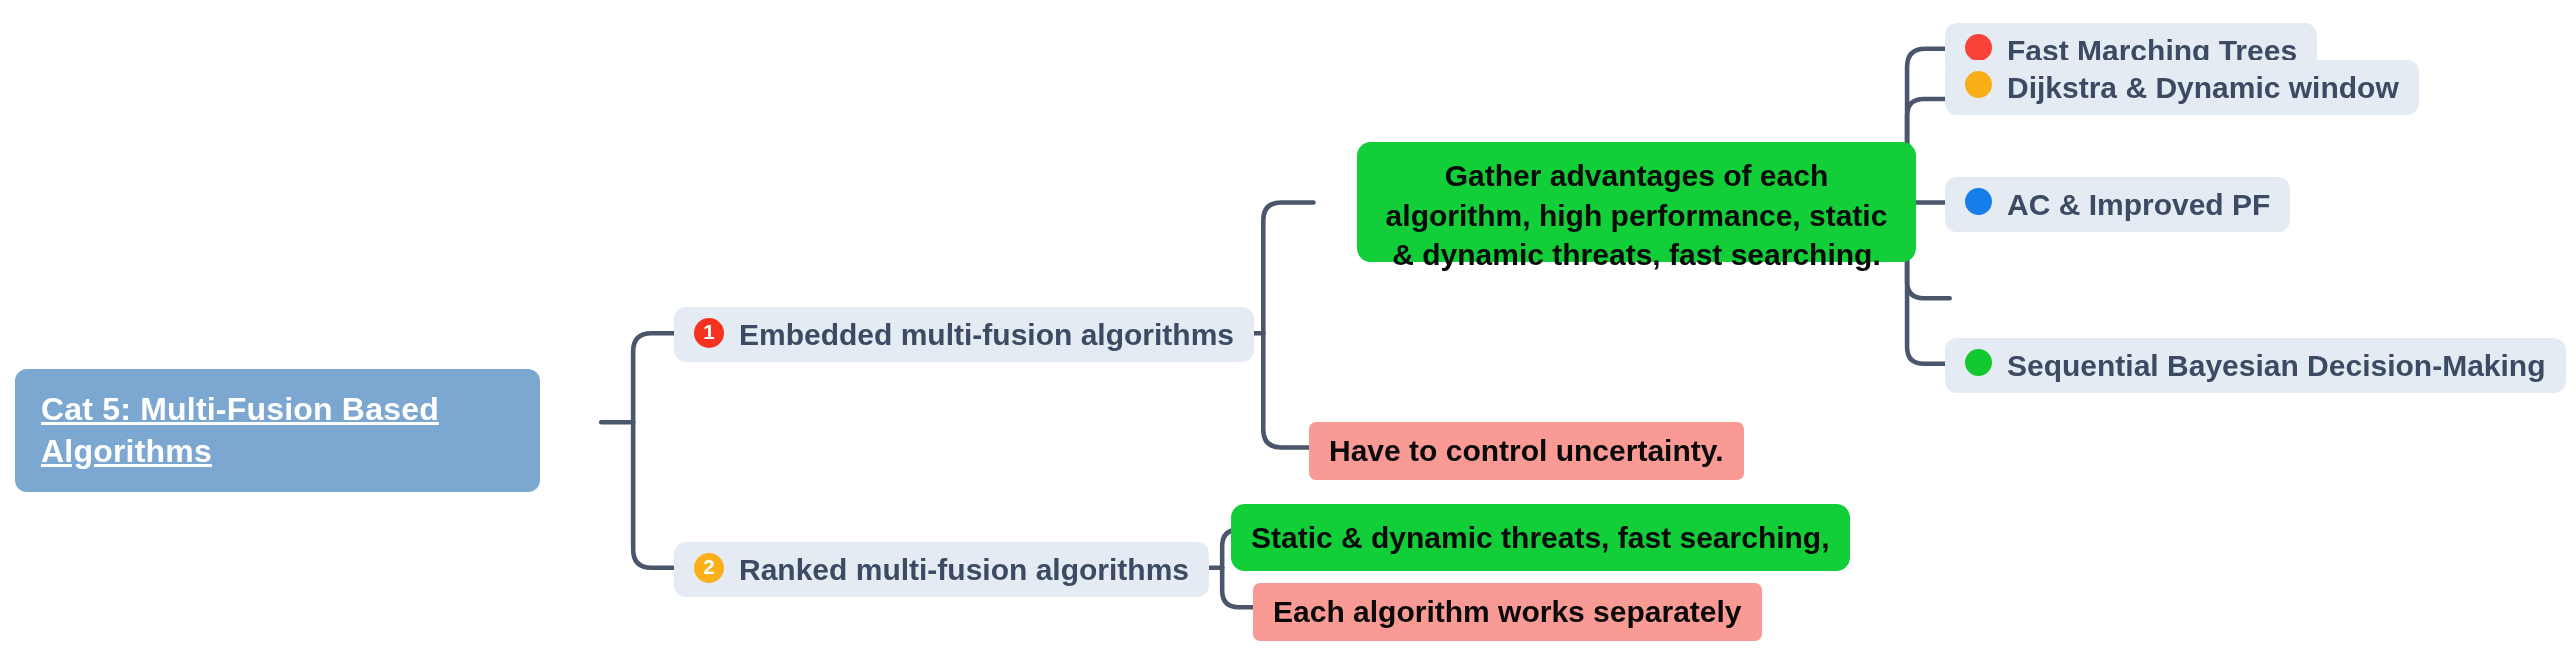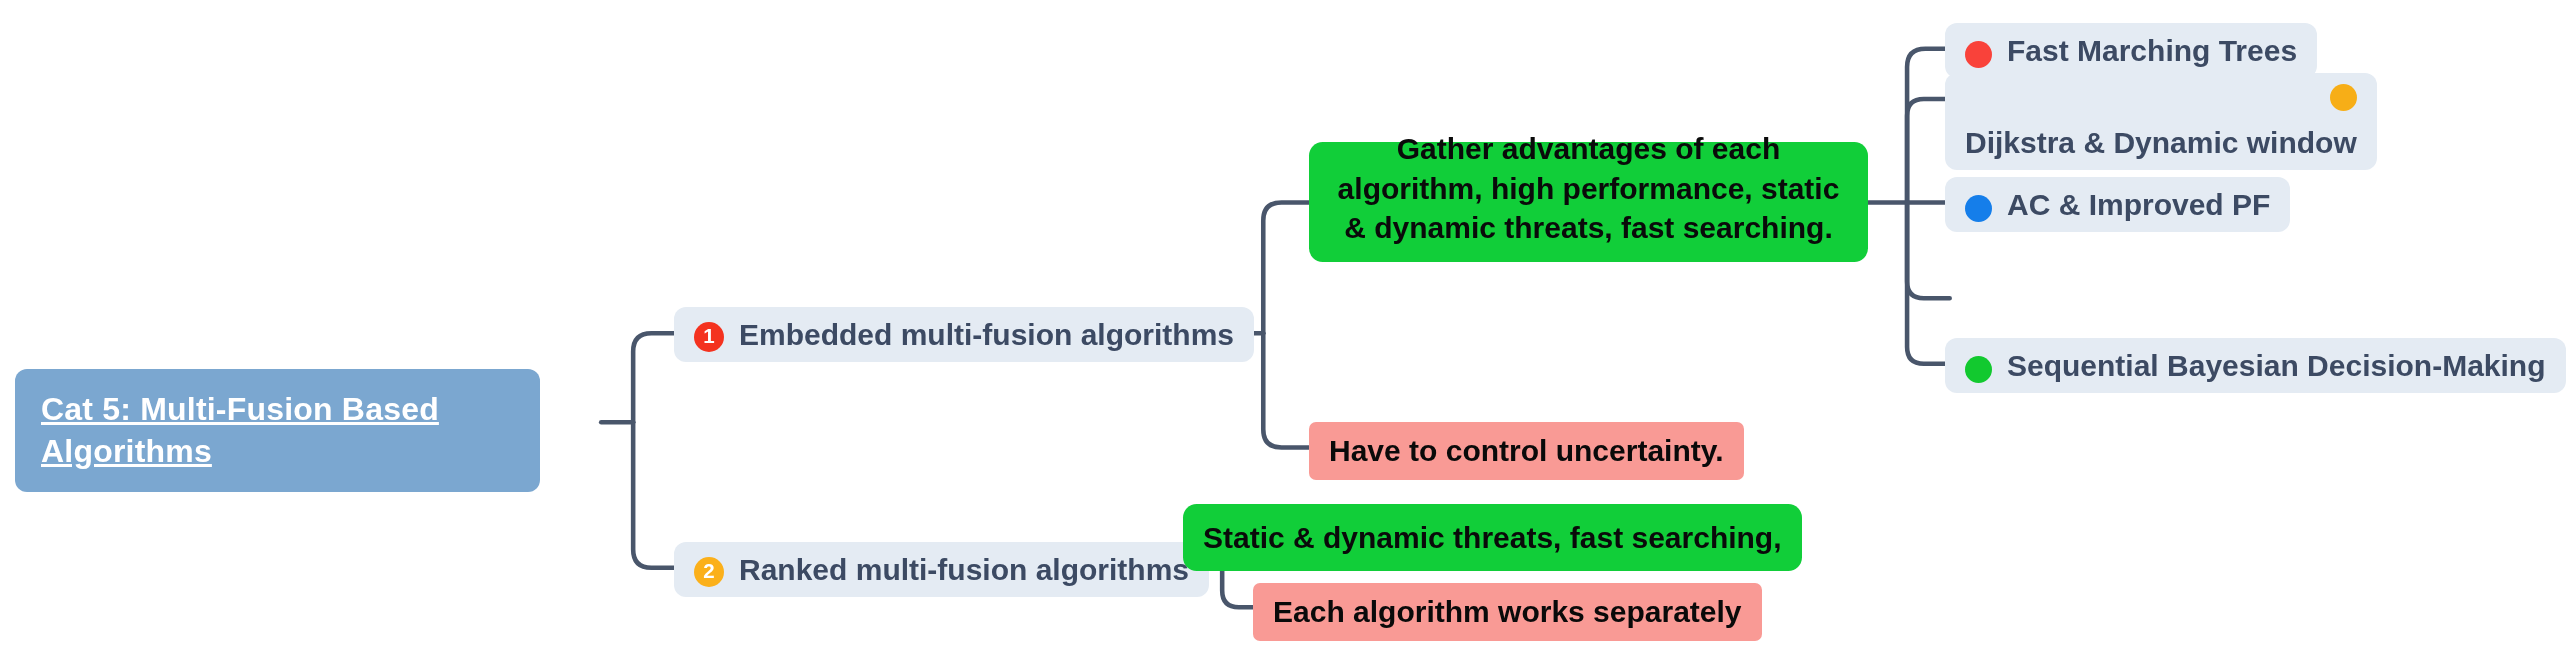--- a/index.html
+++ b/index.html
@@ -35,21 +35,21 @@
     stroke-linecap: round;
     stroke-linejoin: round;
   }
 
   
   .node {
     position: absolute;
     z-index: 2;
     box-sizing: border-box;
     display: flex;
-    align-items: flex-end;
+    align-items: flex-start;
   }
 
   
   .root-node {
     background: #7BA7D0;
     border-radius: 12px;
     padding: 20px 26px;
     color: #ffffff;
     font-size: 32px;
     font-weight: bold;
@@ -73,20 +73,21 @@
   .green-node {
     background: #11CE39;
     border-radius: 13.7px;
     padding: 13.7px 20px;
     color: #0a0a0a;
     font-size: 30px;
     font-weight: bold;
     line-height: 1.33;
     text-align: center;
     justify-content: center;
+    margin-left: 48px;
   }
 
   
   .pink-node {
     background: #F99A95;
     border-radius: 7px;
     padding: 12px 20px;
     color: #0a0a0a;
     font-size: 30px;
     font-weight: bold;
@@ -181,21 +182,21 @@
 
   <div class="node pink-node one-line" style="left:1253px; top:583px;">
     <span class="node-label">Each algorithm works separately</span>
   </div>
 
   <div class="node pill-node" style="left:1945px; top:23px;">
     <span class="dot" style="background:#F9423A;"></span>
     <span class="node-label">Fast Marching Trees</span>
   </div>
 
-  <div class="node pill-node" style="left:1945px; top:73px;flex-direction:column;">
+  <div class="node pill-node" style="left:1945px; top:60px;">
     <span class="dot" style="background:#F7AE17;"></span>
     <span class="node-label">Dijkstra &amp; Dynamic window</span>
   </div>
 
   <div class="node pill-node" style="left:1945px; top:177px;">
     <span class="dot" style="background:#157EEA;"></span>
     <span class="node-label">AC &amp; Improved PF</span>
   </div>
 
 

